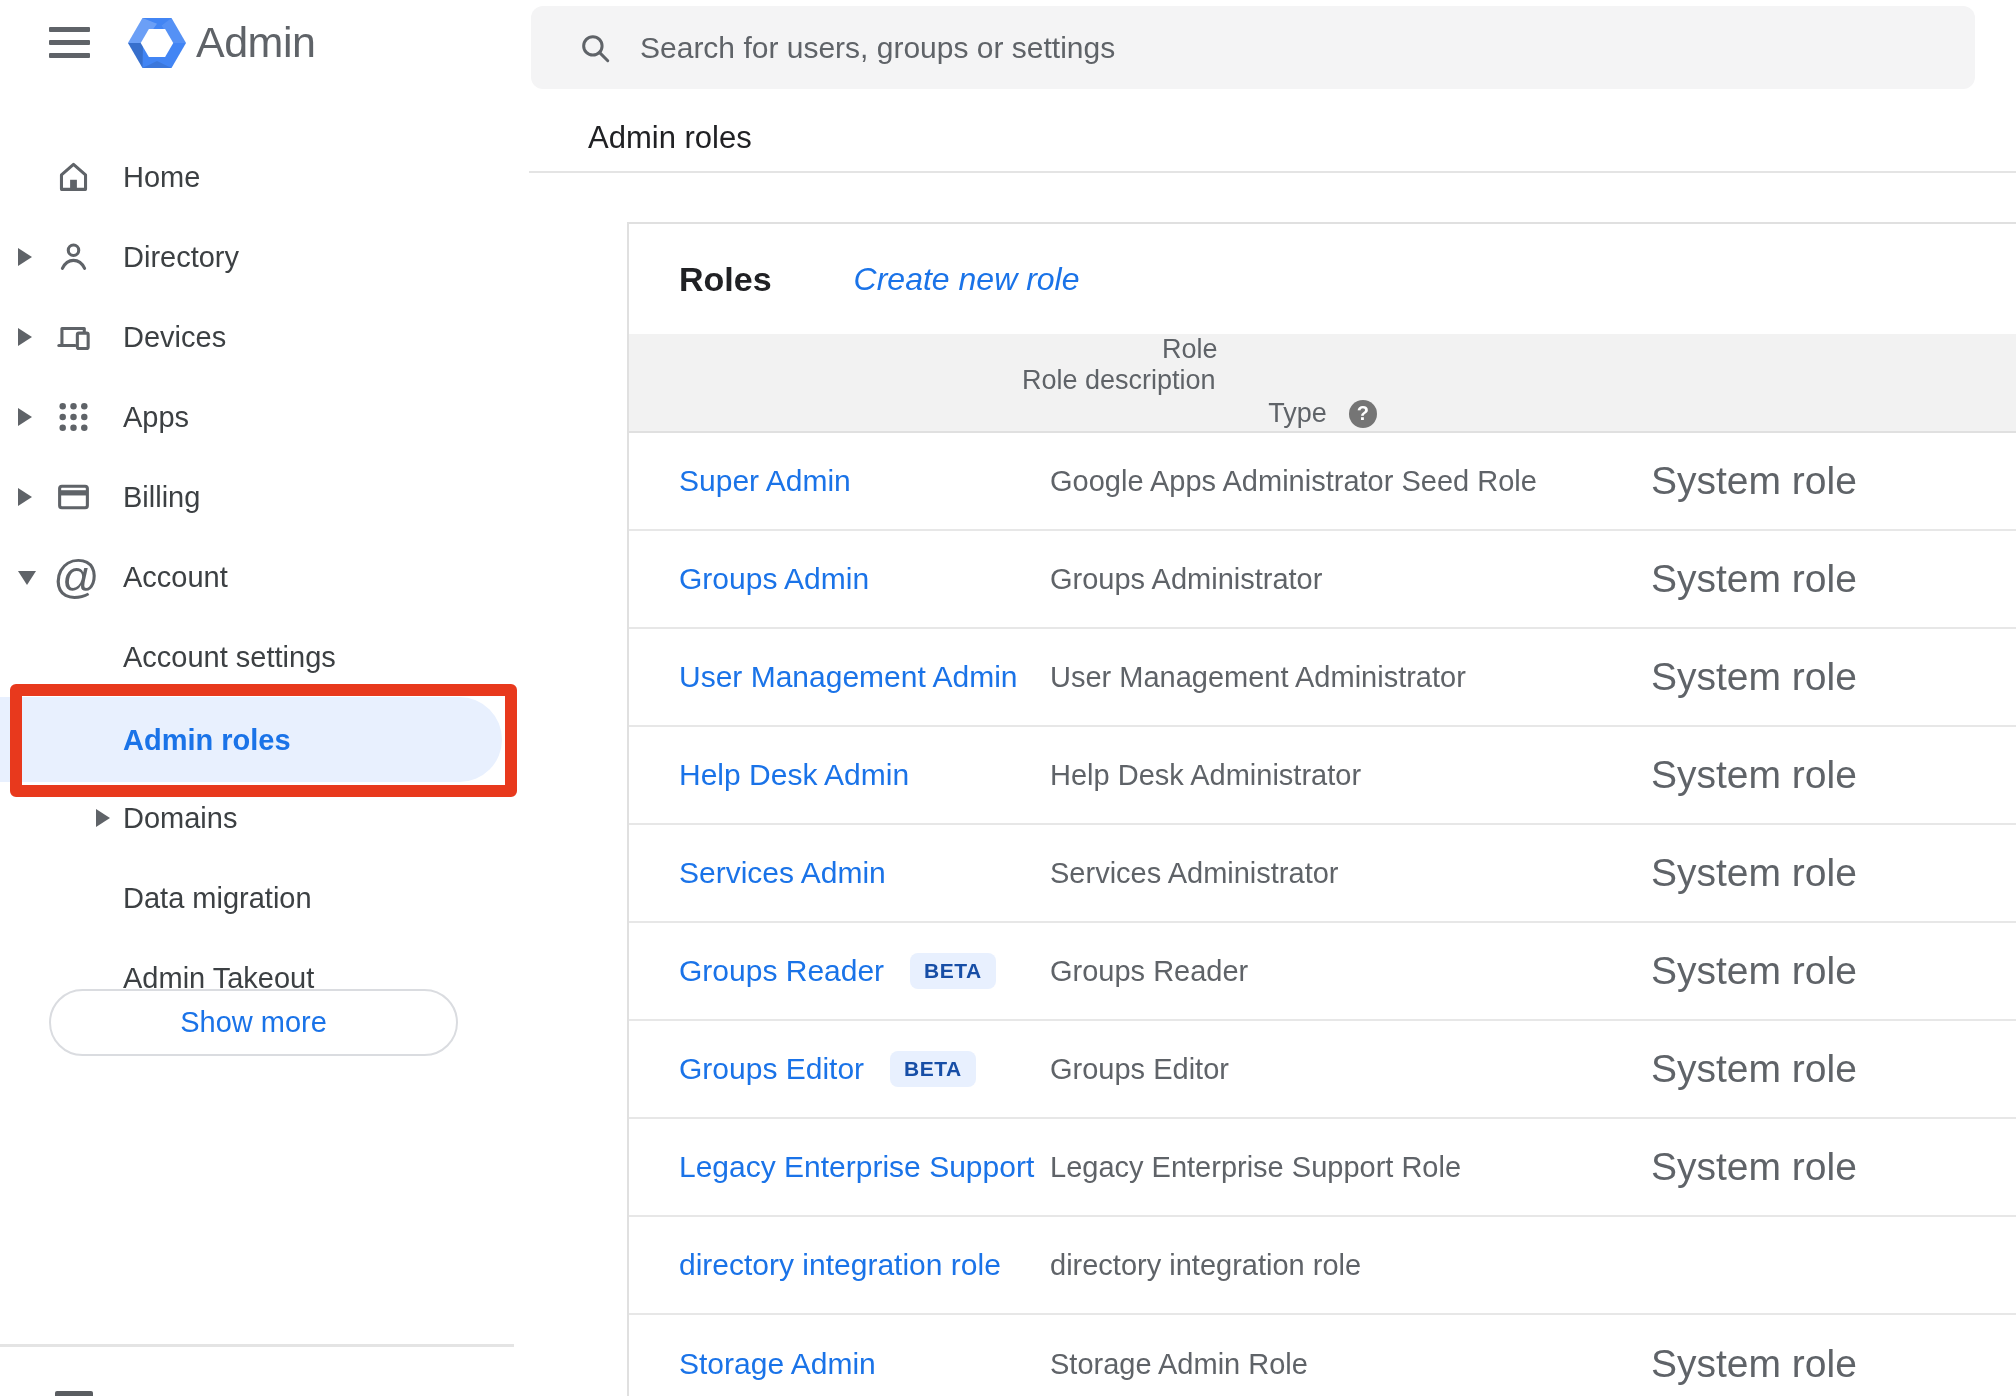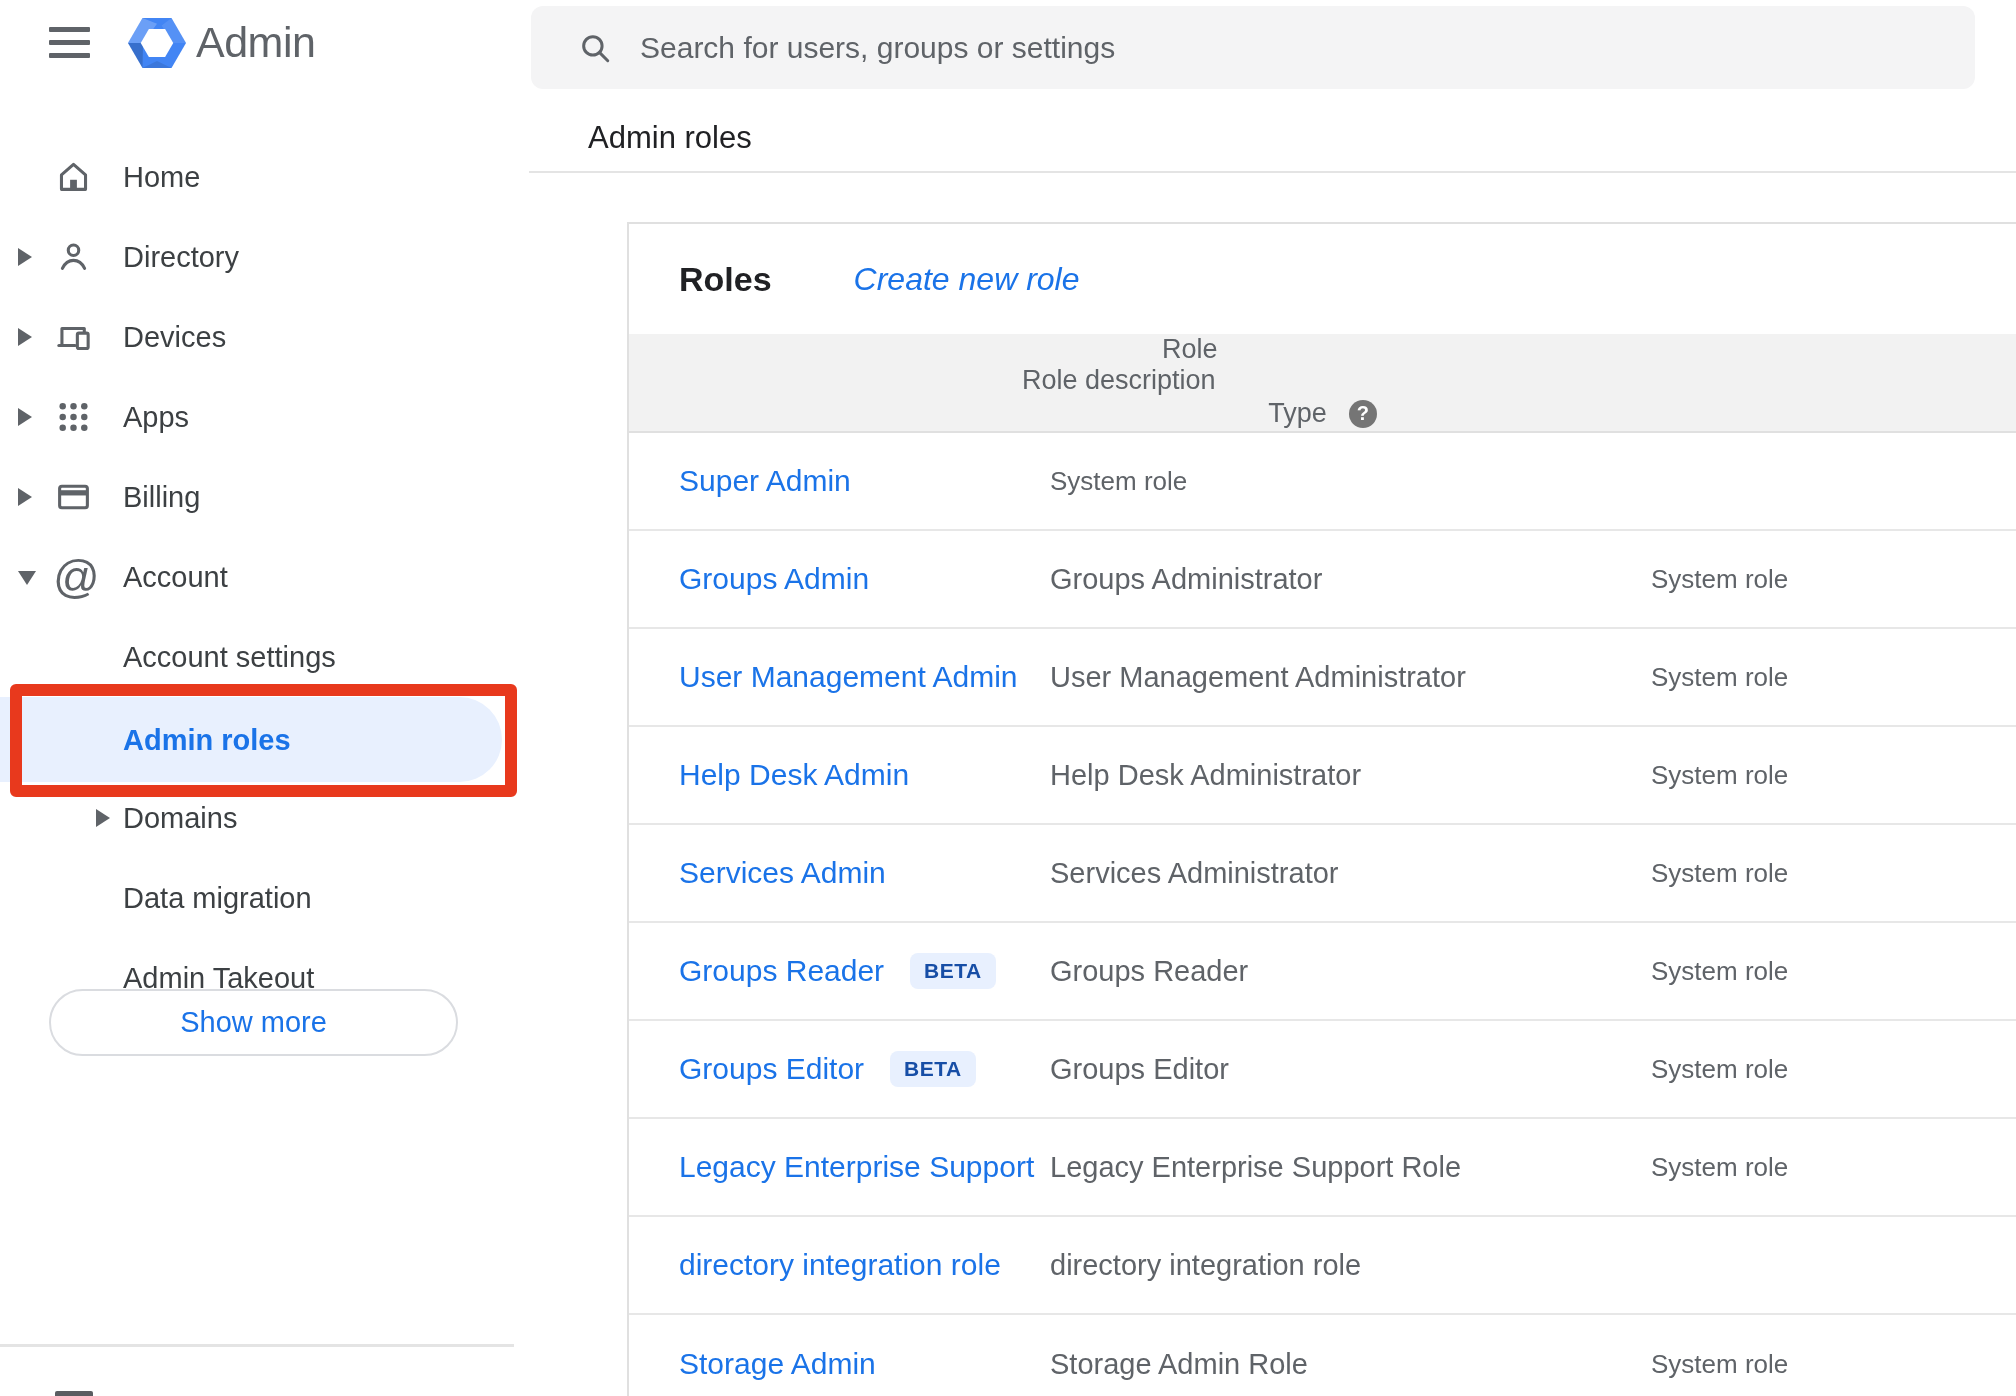--- a/index.html
+++ b/index.html
@@ -60,21 +60,21 @@
   .card-header { height:110px; display:flex; align-items:center; }
   .card-title { margin-left:50px; font-size:34px; font-weight:bold; color:#202124; }
   .create-link { margin-left:82px; font-size:32px; color:#1a73e8; text-decoration:none; cursor:pointer;font-style:italic; }
   .thead {
     height:99px; background:#f2f2f2; border-bottom:2px solid #e0e0e0;
     display:flex; align-items:center; font-size:27px; color:#5f6368;flex-direction:column;
   }
   .trow { height:98px; border-bottom:2px solid #e7e7e7; display:flex; align-items:center; }
   .col-role { margin-left:50px; width:371px; display:flex; align-items:center; flex:none; }
   .col-desc { width:601px; flex:none; font-size:29px; color:#5f6368; }
-  .col-type { flex:1; font-size:26px; color:#5f6368; display:flex; align-items:center; }
+  .col-type { flex:1; font-size:39px; color:#5f6368; display:flex; align-items:center; }
   .role-link { font-size:30px; color:#1a73e8; text-decoration:none; cursor:pointer; white-space:nowrap; }
   .beta-badge {
     margin-left:26px; padding:6px 14px; background:#e8f0fe; color:#174ea6;
     font-size:21px; font-weight:bold; letter-spacing:0.5px; border-radius:8px; flex:none;
   }
   .help-icon {
     margin-left:22px; width:28px; height:28px; border-radius:50%; background:#757575;
     color:#fff; font-size:20px; font-weight:bold; display:flex; align-items:center; justify-content:center; cursor:pointer;
   }
   svg.outline { fill:none; stroke:#5f6368; stroke-width:2; stroke-linecap:round; stroke-linejoin:round; }
@@ -205,20 +205,21 @@
     <div class="col-type" style="font-size:27px;">
       <span>Type</span>
       <span class="help-icon">?</span>
     </div>
   </div>
 
   <div class="trow">
     <div class="col-role">
         <a class="role-link">Super Admin</a>
       </div>
+    <div class="col-desc">Google Apps Administrator Seed Role</div>
     <div class="col-type">System role</div>
   </div>
   <div class="trow">
     <div class="col-role">
         <a class="role-link">Groups Admin</a>
       </div>
     <div class="col-desc">Groups Administrator</div>
     <div class="col-type">System role</div>
   </div>
   <div class="trow">

